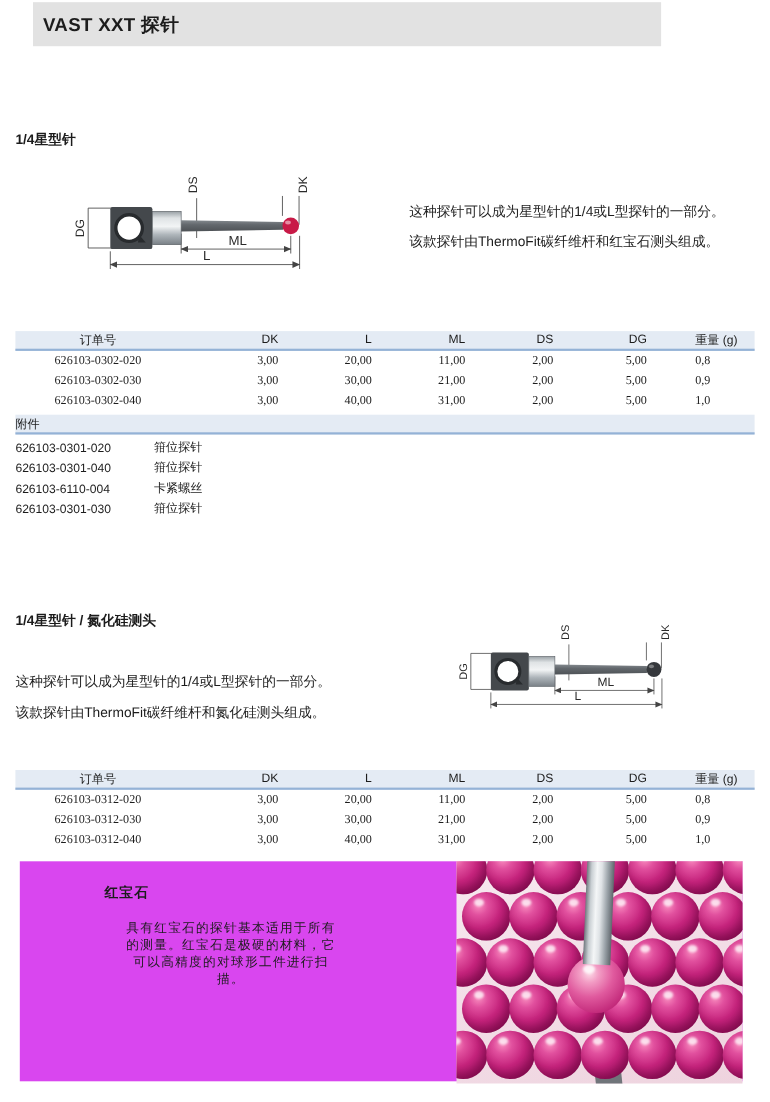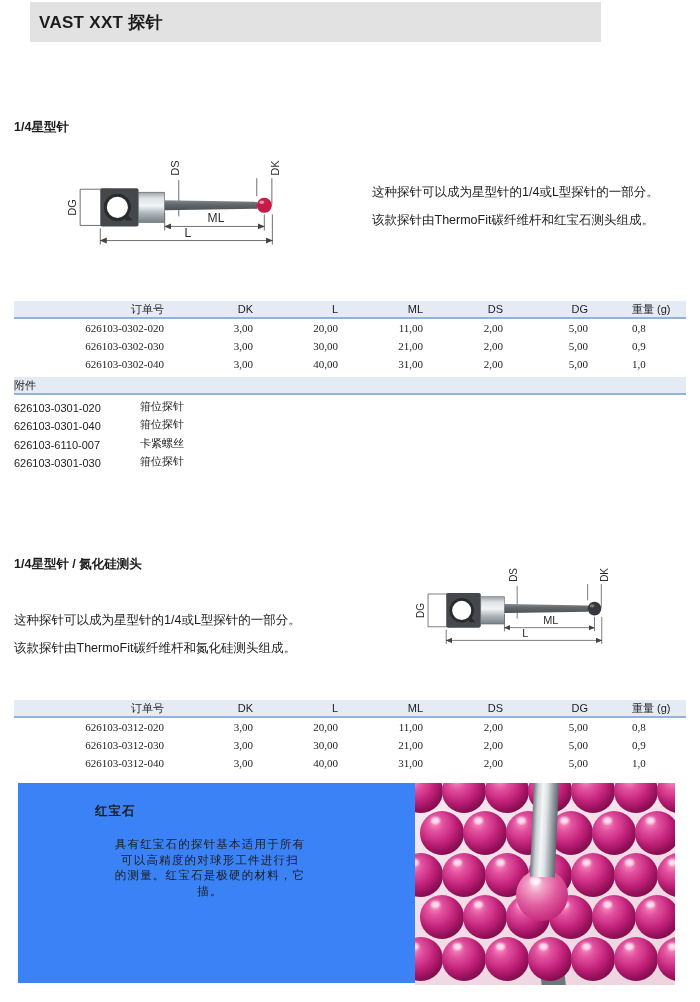--- a/index.html
+++ b/index.html
@@ -23,30 +23,30 @@
   #diagram1{left:58px;top:156px;width:312px;}
   #diagram2{left:408px;top:564px;width:282px;}
   .diagram text{fill:#2b2b2b;}
 
   .data-table{position:absolute;left:14px;width:672px;}
   #table1{top:301px;}
   #table2{top:700px;}
   .t-head{display:grid;grid-template-columns:150px 89px 85px 85px 80px 85px 1fr;background:#e4ebf4;border-bottom:2px solid #94b2d6;height:16px;align-items:center;font-size:11px;}
   .t-row{display:grid;grid-template-columns:150px 89px 85px 85px 80px 85px 1fr;height:18px;align-items:center;font-size:11px;font-family:Liberation Serif, serif;}
   .cell{white-space:nowrap;}
-  .c0{text-align:right;}
+  .c0{text-align:center;}
   .c1,.c2,.c3,.c4,.c5{text-align:right;}
   .c6{padding-left:44px;text-align:left;}
 
   .acc-band{position:absolute;left:14px;top:377px;width:672px;height:16px;background:#e4ebf4;border-bottom:2px solid #94b2d6;display:flex;align-items:center;font-size:11px;}
   .acc-rows{position:absolute;left:14px;top:395px;width:672px;font-size:11px;}
   .acc-row{height:18.5px;display:flex;align-items:flex-end;}
   .acc-code{width:126px;}
 
-  .ruby-box{position:absolute;left:18px;top:783px;width:657px;height:200px;background:#3b82f6;}
+  .ruby-box{position:absolute;left:18px;top:783px;width:657px;height:200px;background:#d946ef;}
   .ruby-title{position:absolute;left:77px;top:20px;font-size:12.5px;font-weight:bold;letter-spacing:1px;}
   .ruby-text{position:absolute;left:77px;top:54px;width:230px;font-size:11.5px;line-height:15.5px;letter-spacing:1.2px;text-align:center;}
 
   .ruby-photo{position:absolute;right:0;top:0;width:260px;height:202px;overflow:hidden;background:linear-gradient(160deg,#f7e9ef 0%,#f2dce6 55%,#eed3de 100%);}
   .ruby-ball{position:absolute;width:44px;height:44px;border-radius:50%;z-index:1;
     background:radial-gradient(circle at 34% 28%, #f583ba 3%, #e1509e 20%, #c5237c 48%, #9a1160 78%, #830c52 100%);
     box-shadow:inset -3px -5px 8px rgba(90,0,45,.35);}
   .ruby-ball::after{content:"";position:absolute;left:24%;top:14%;width:9px;height:7px;border-radius:50%;background:rgba(255,255,255,.75);filter:blur(1px);}
   .stylus{position:absolute;left:117px;top:-6px;width:25px;height:100px;z-index:3;transform:rotate(2.5deg);
     background:linear-gradient(90deg,#6f777d 0%,#c9cfd3 18%,#f4f6f7 38%,#dfe3e6 55%,#9aa2a8 78%,#5f666c 100%);}
@@ -157,21 +157,21 @@
 <div class="acc-rows" id="acc-rows">
     <div class="acc-row">
       <span class="acc-code">626103-0301-020</span>
       <span>箝位探针</span>
     </div>
     <div class="acc-row">
       <span class="acc-code">626103-0301-040</span>
       <span>箝位探针</span>
     </div>
     <div class="acc-row">
-      <span class="acc-code">626103-6110-007</span>
+      <span class="acc-code">626103-6110-004</span>
       <span>卡紧螺丝</span>
     </div>
     <div class="acc-row">
       <span class="acc-code">626103-0301-030</span>
       <span>箝位探针</span>
     </div>
   </div>
 
 <div class="sec-title" id="sec2-title">1/4星型针 / 氮化硅测头</div>
 
@@ -239,22 +239,22 @@
       <div class="cell c4">2,00</div>
       <div class="cell c5">5,00</div>
       <div class="cell c6">1,0</div>
     </div>
   </div>
 
 <div class="ruby-box">
   <div class="ruby-title">红宝石</div>
   <div class="ruby-text">
     <div>具有红宝石的探针基本适用于所有</div>
+    <div>的测量。红宝石是极硬的材料，它</div>
     <div>可以高精度的对球形工件进行扫</div>
-    <div>的测量。红宝石是极硬的材料，它</div>
     <div>描。</div>
   </div>
   <div class="ruby-photo" id="ruby-photo">
     <div class="stub"></div>
 
   <div class="ruby-ball" style="left: -16px; top: -14px;"></div>
       <div class="ruby-ball" style="left: 27px; top: -14px;"></div>
       <div class="ruby-ball" style="left: 70px; top: -14px;"></div>
       <div class="ruby-ball" style="left: 113px; top: -14px;"></div>
       <div class="ruby-ball" style="left: 156px; top: -14px;"></div>

